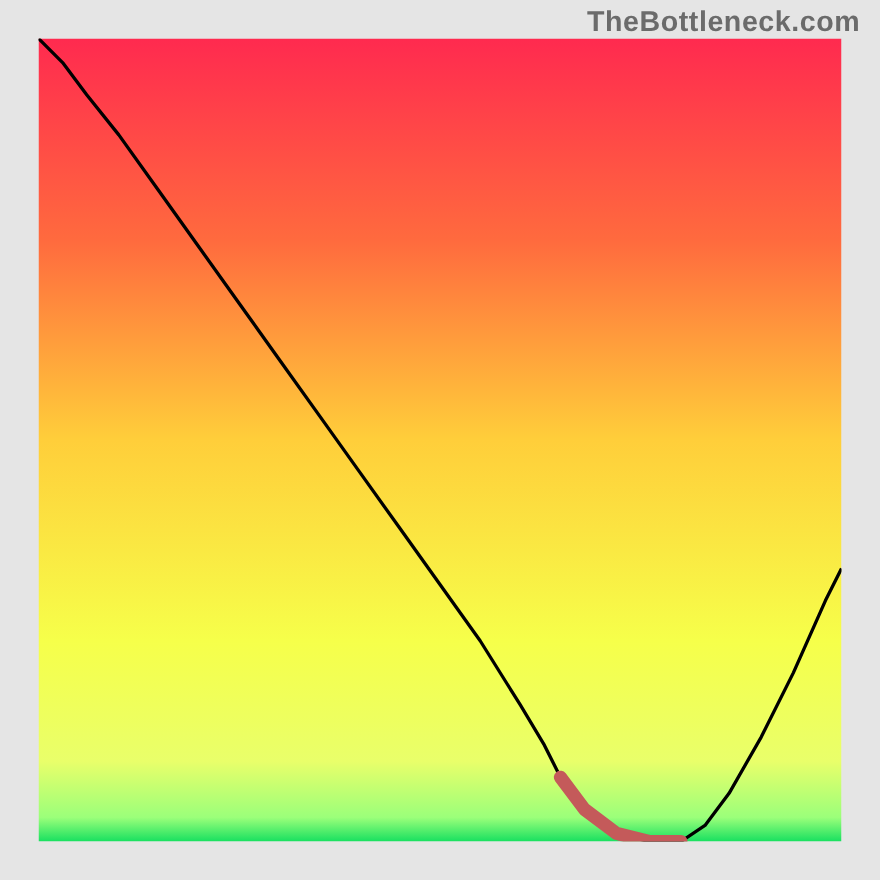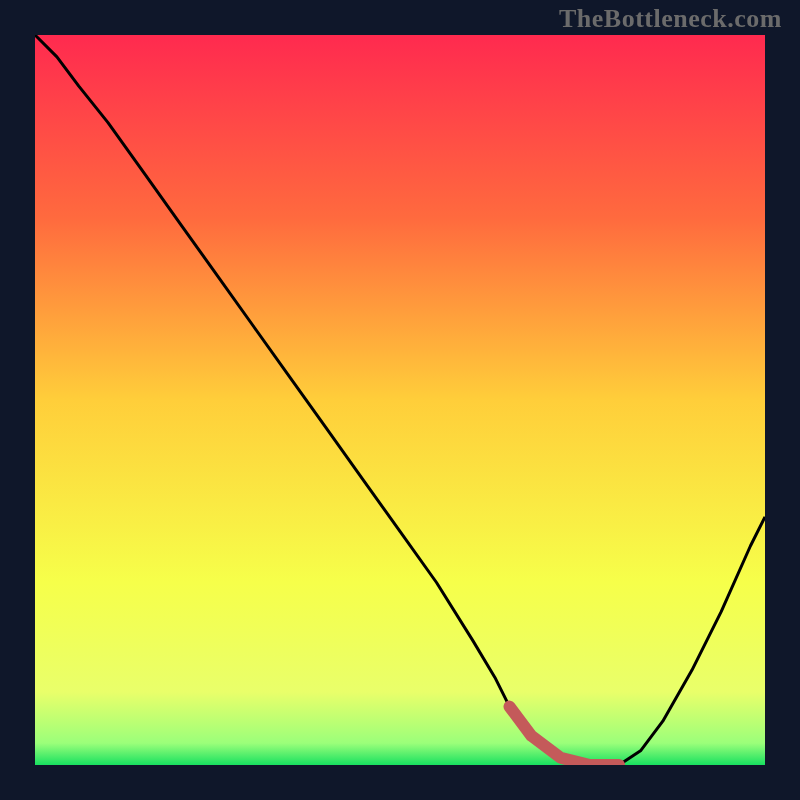--- a/index.html
+++ b/index.html
@@ -7,22 +7,21 @@
     padding: 0;
     width: 800px;
     height: 800px;
     background: #000;
     overflow: hidden;
     font-family: Arial, Helvetica, sans-serif;
   }
   .frame {
     position: absolute;
     inset: 0;
-    background: #0f172a;
-    font-family: Liberation Serif, serif;
+    background: #e5e5e5;
   }
   .watermark {
     position: absolute;
     top: 4px;
     right: 18px;
     color: #6b6b6b;
     font-size: 26px;
     font-weight: 600;
     letter-spacing: 0.5px;
     z-index: 10;

